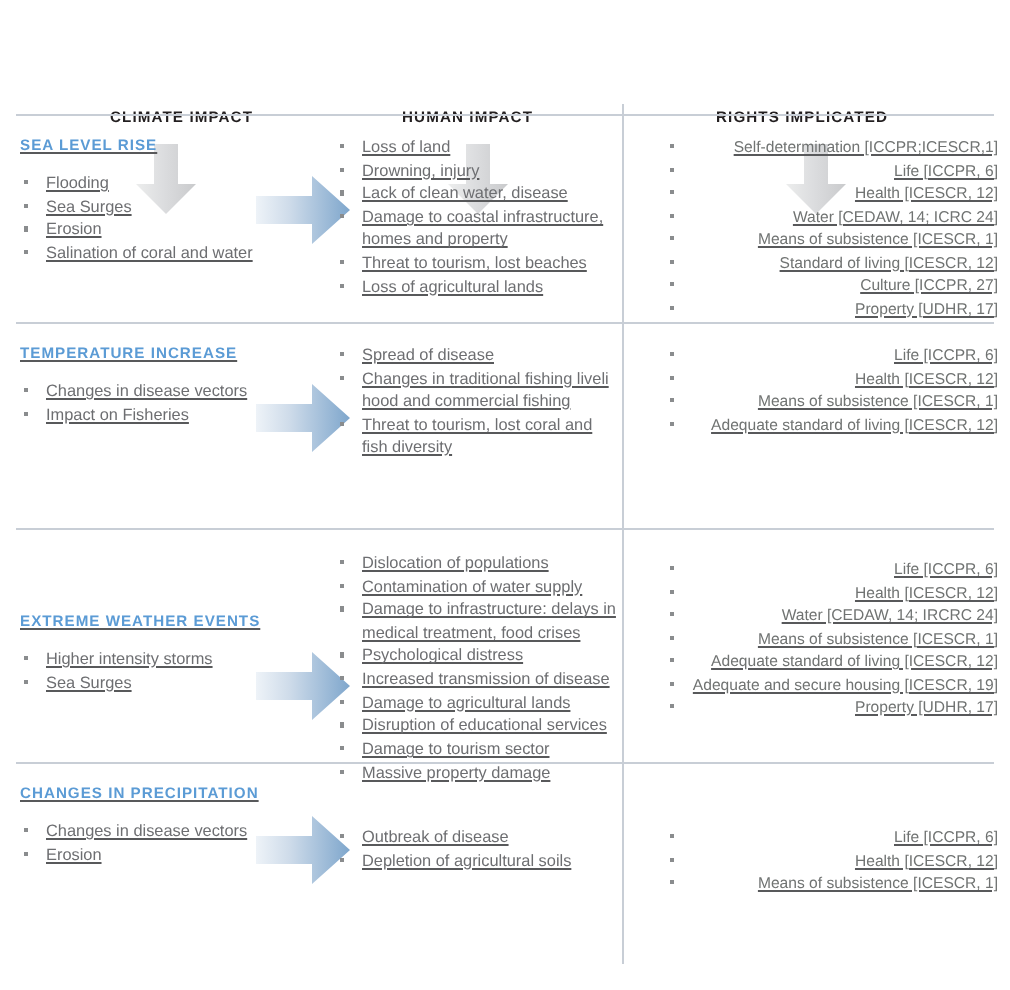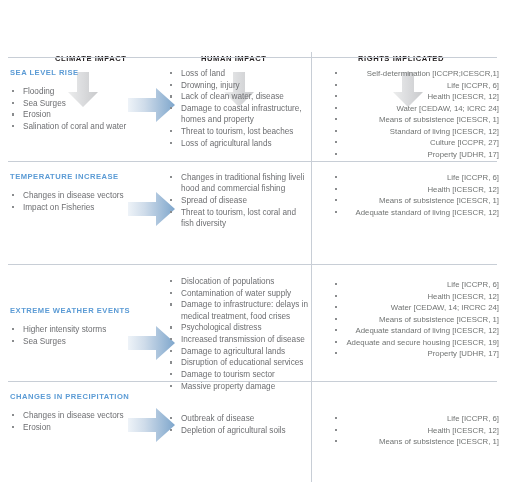--- a/index.html
+++ b/index.html
@@ -67,20 +67,21 @@
 
   
   .section {
     position: absolute;
     left: 0;
     width: 505px;
   }
   .cell {
     position: absolute;
     top: 0;
+    text-decoration: underline;
   }
   .cell-climate { left: 10px;  width: 150px; }
   .cell-human   { left: 168px; width: 140px; }
   .cell-rights  { left: 333px; width: 166px; text-align: right; }
 
   .section-title {
     font-size: 7.6px;
     font-weight: bold;
     letter-spacing: 0.5px;
     color: #5b9bd5;
@@ -250,22 +251,22 @@
           <stop offset="35%" stop-color="#cfdcea"></stop>
           <stop offset="100%" stop-color="#7ea6cc"></stop>
         </linearGradient>
       </defs>
       <polygon points="0,12 28,12 28,2 47,19 28,36 28,26 0,26" fill="url(#gright2)"></polygon>
     </svg>
   </span>
 
   <div class="cell cell-human">
     <ul class="bullets">
+      <li>Spread of disease</li>
       <li>Changes in traditional fishing liveli hood and commercial fishing</li>
-      <li>Spread of disease</li>
       <li>Threat to tourism, lost coral and fish diversity</li>
     </ul>
   </div>
 
   <div class="cell cell-rights">
     <ul class="bullets">
       <li>Life [ICCPR, 6]</li>
       <li>Health [ICESCR, 12]</li>
       <li>Means of subsistence [ICESCR, 1]</li>
       <li>Adequate standard of living [ICESCR, 12]</li>

